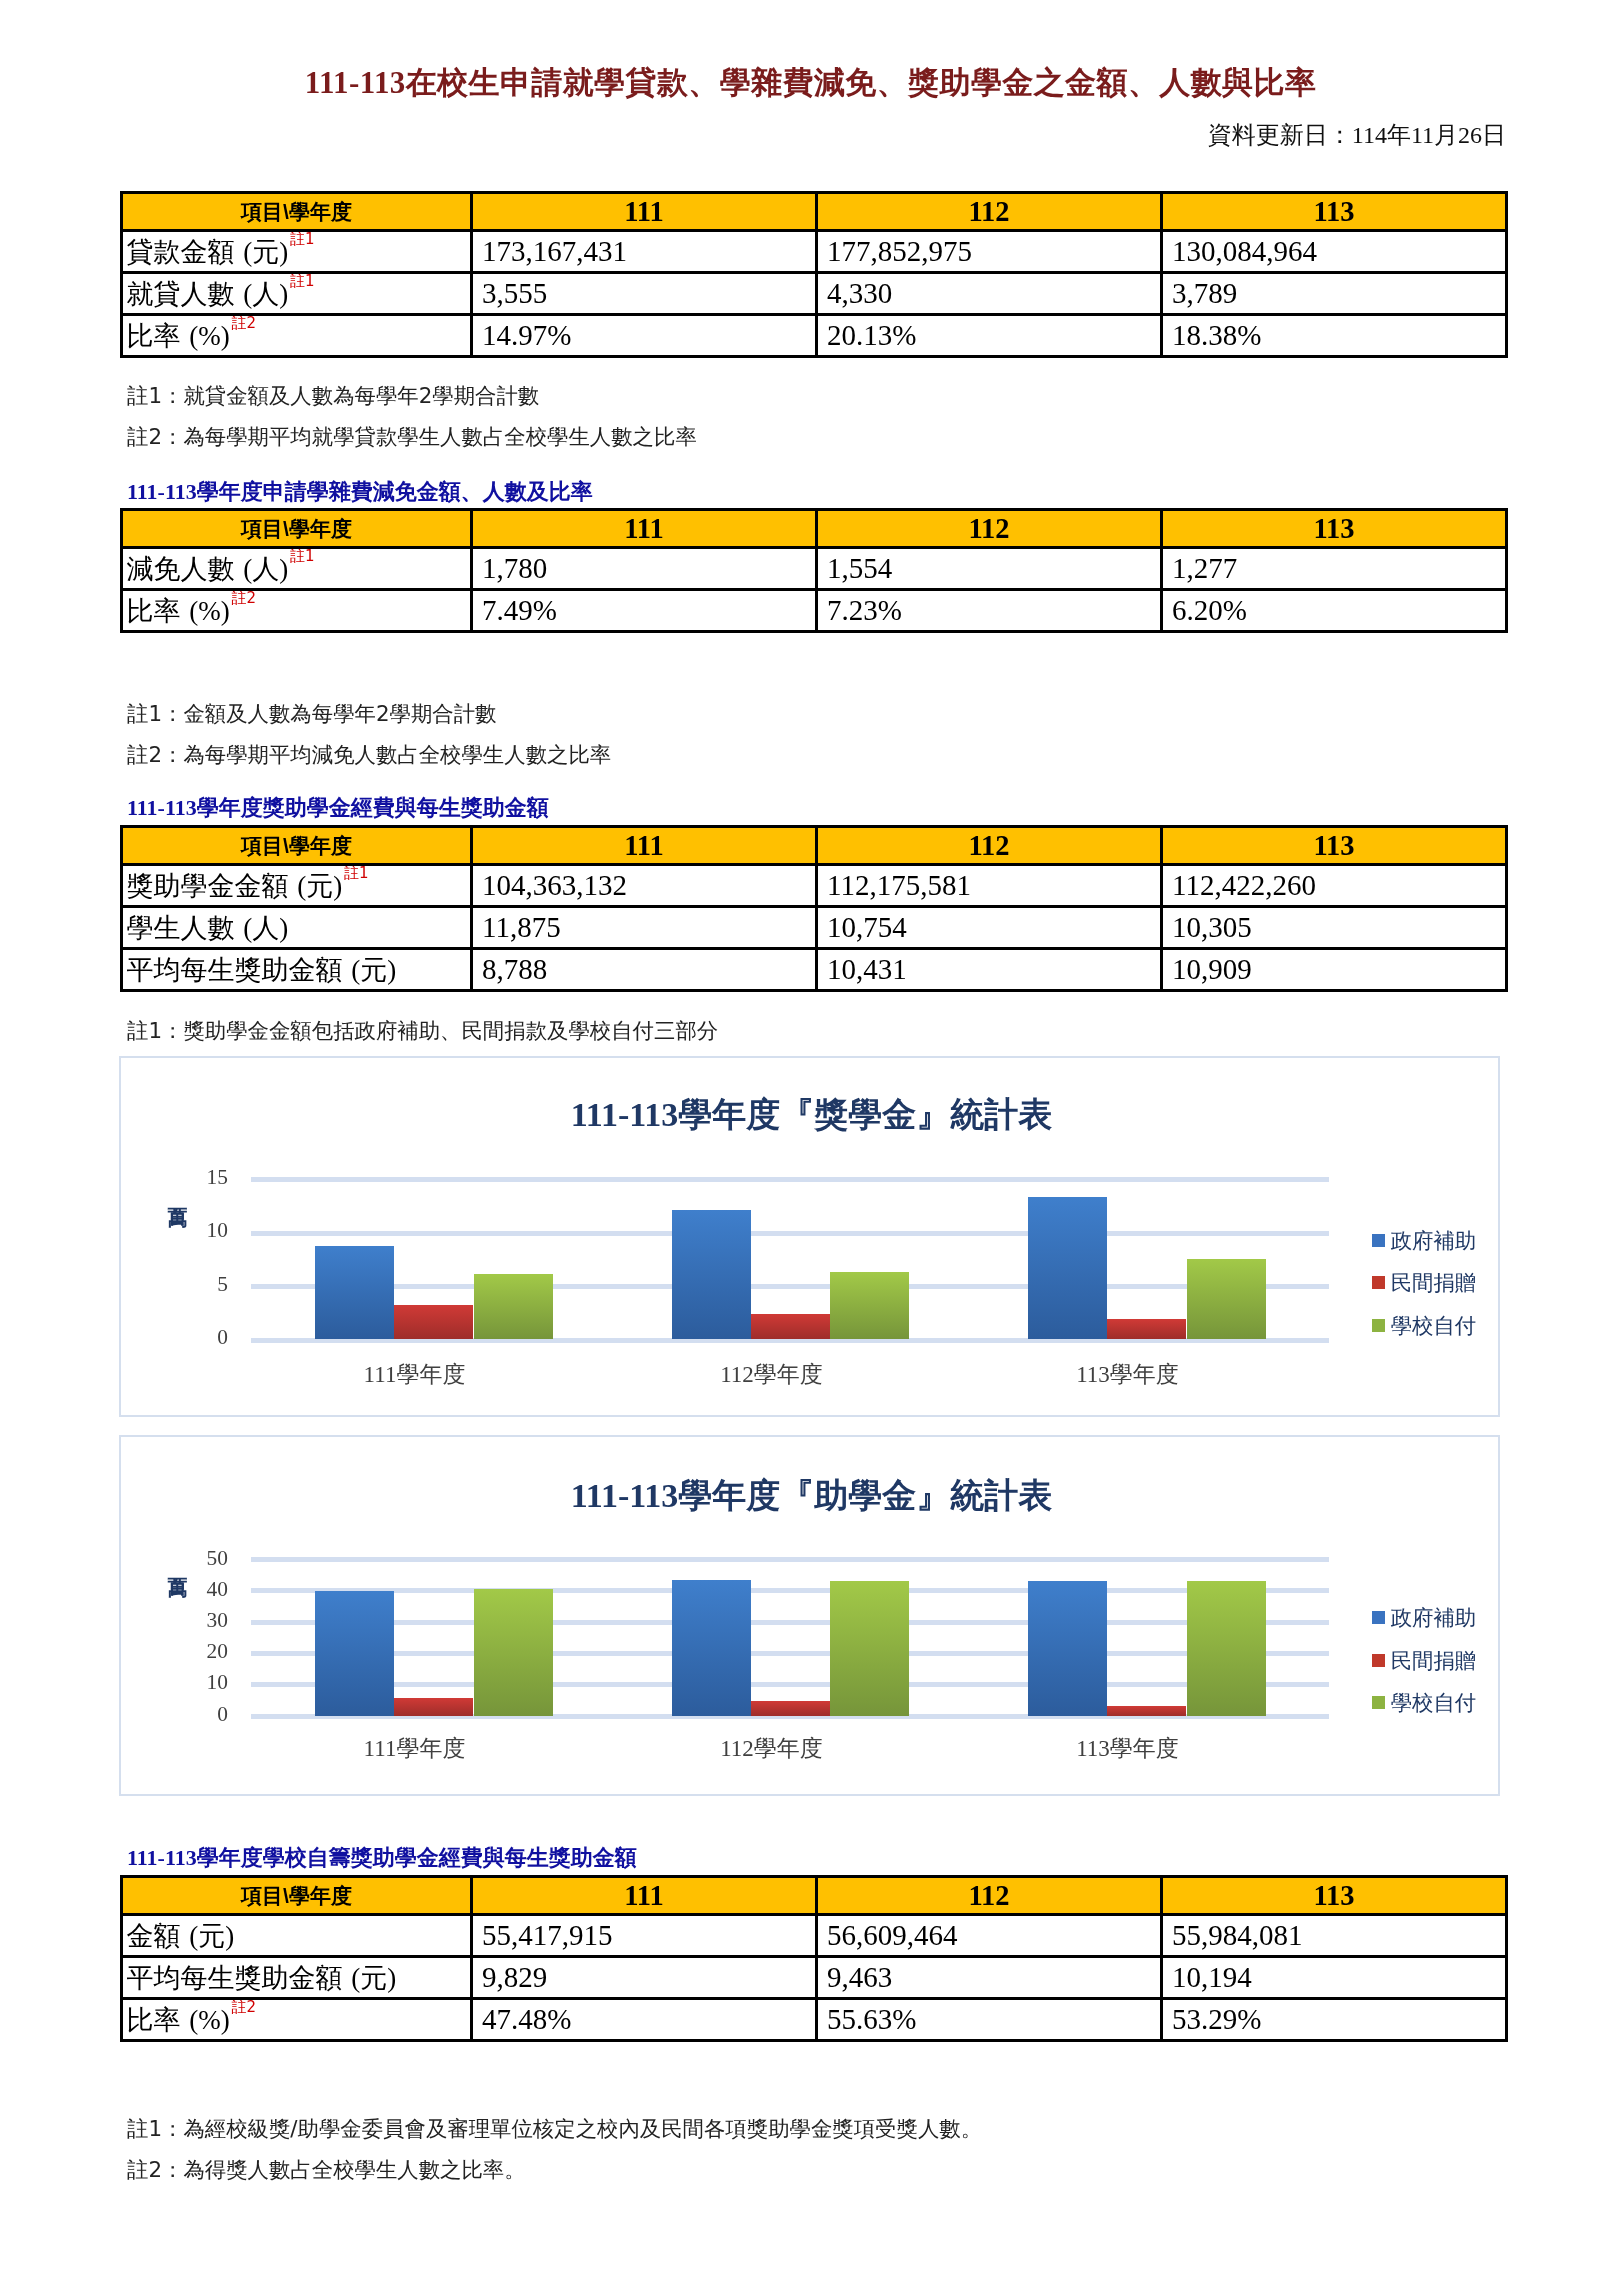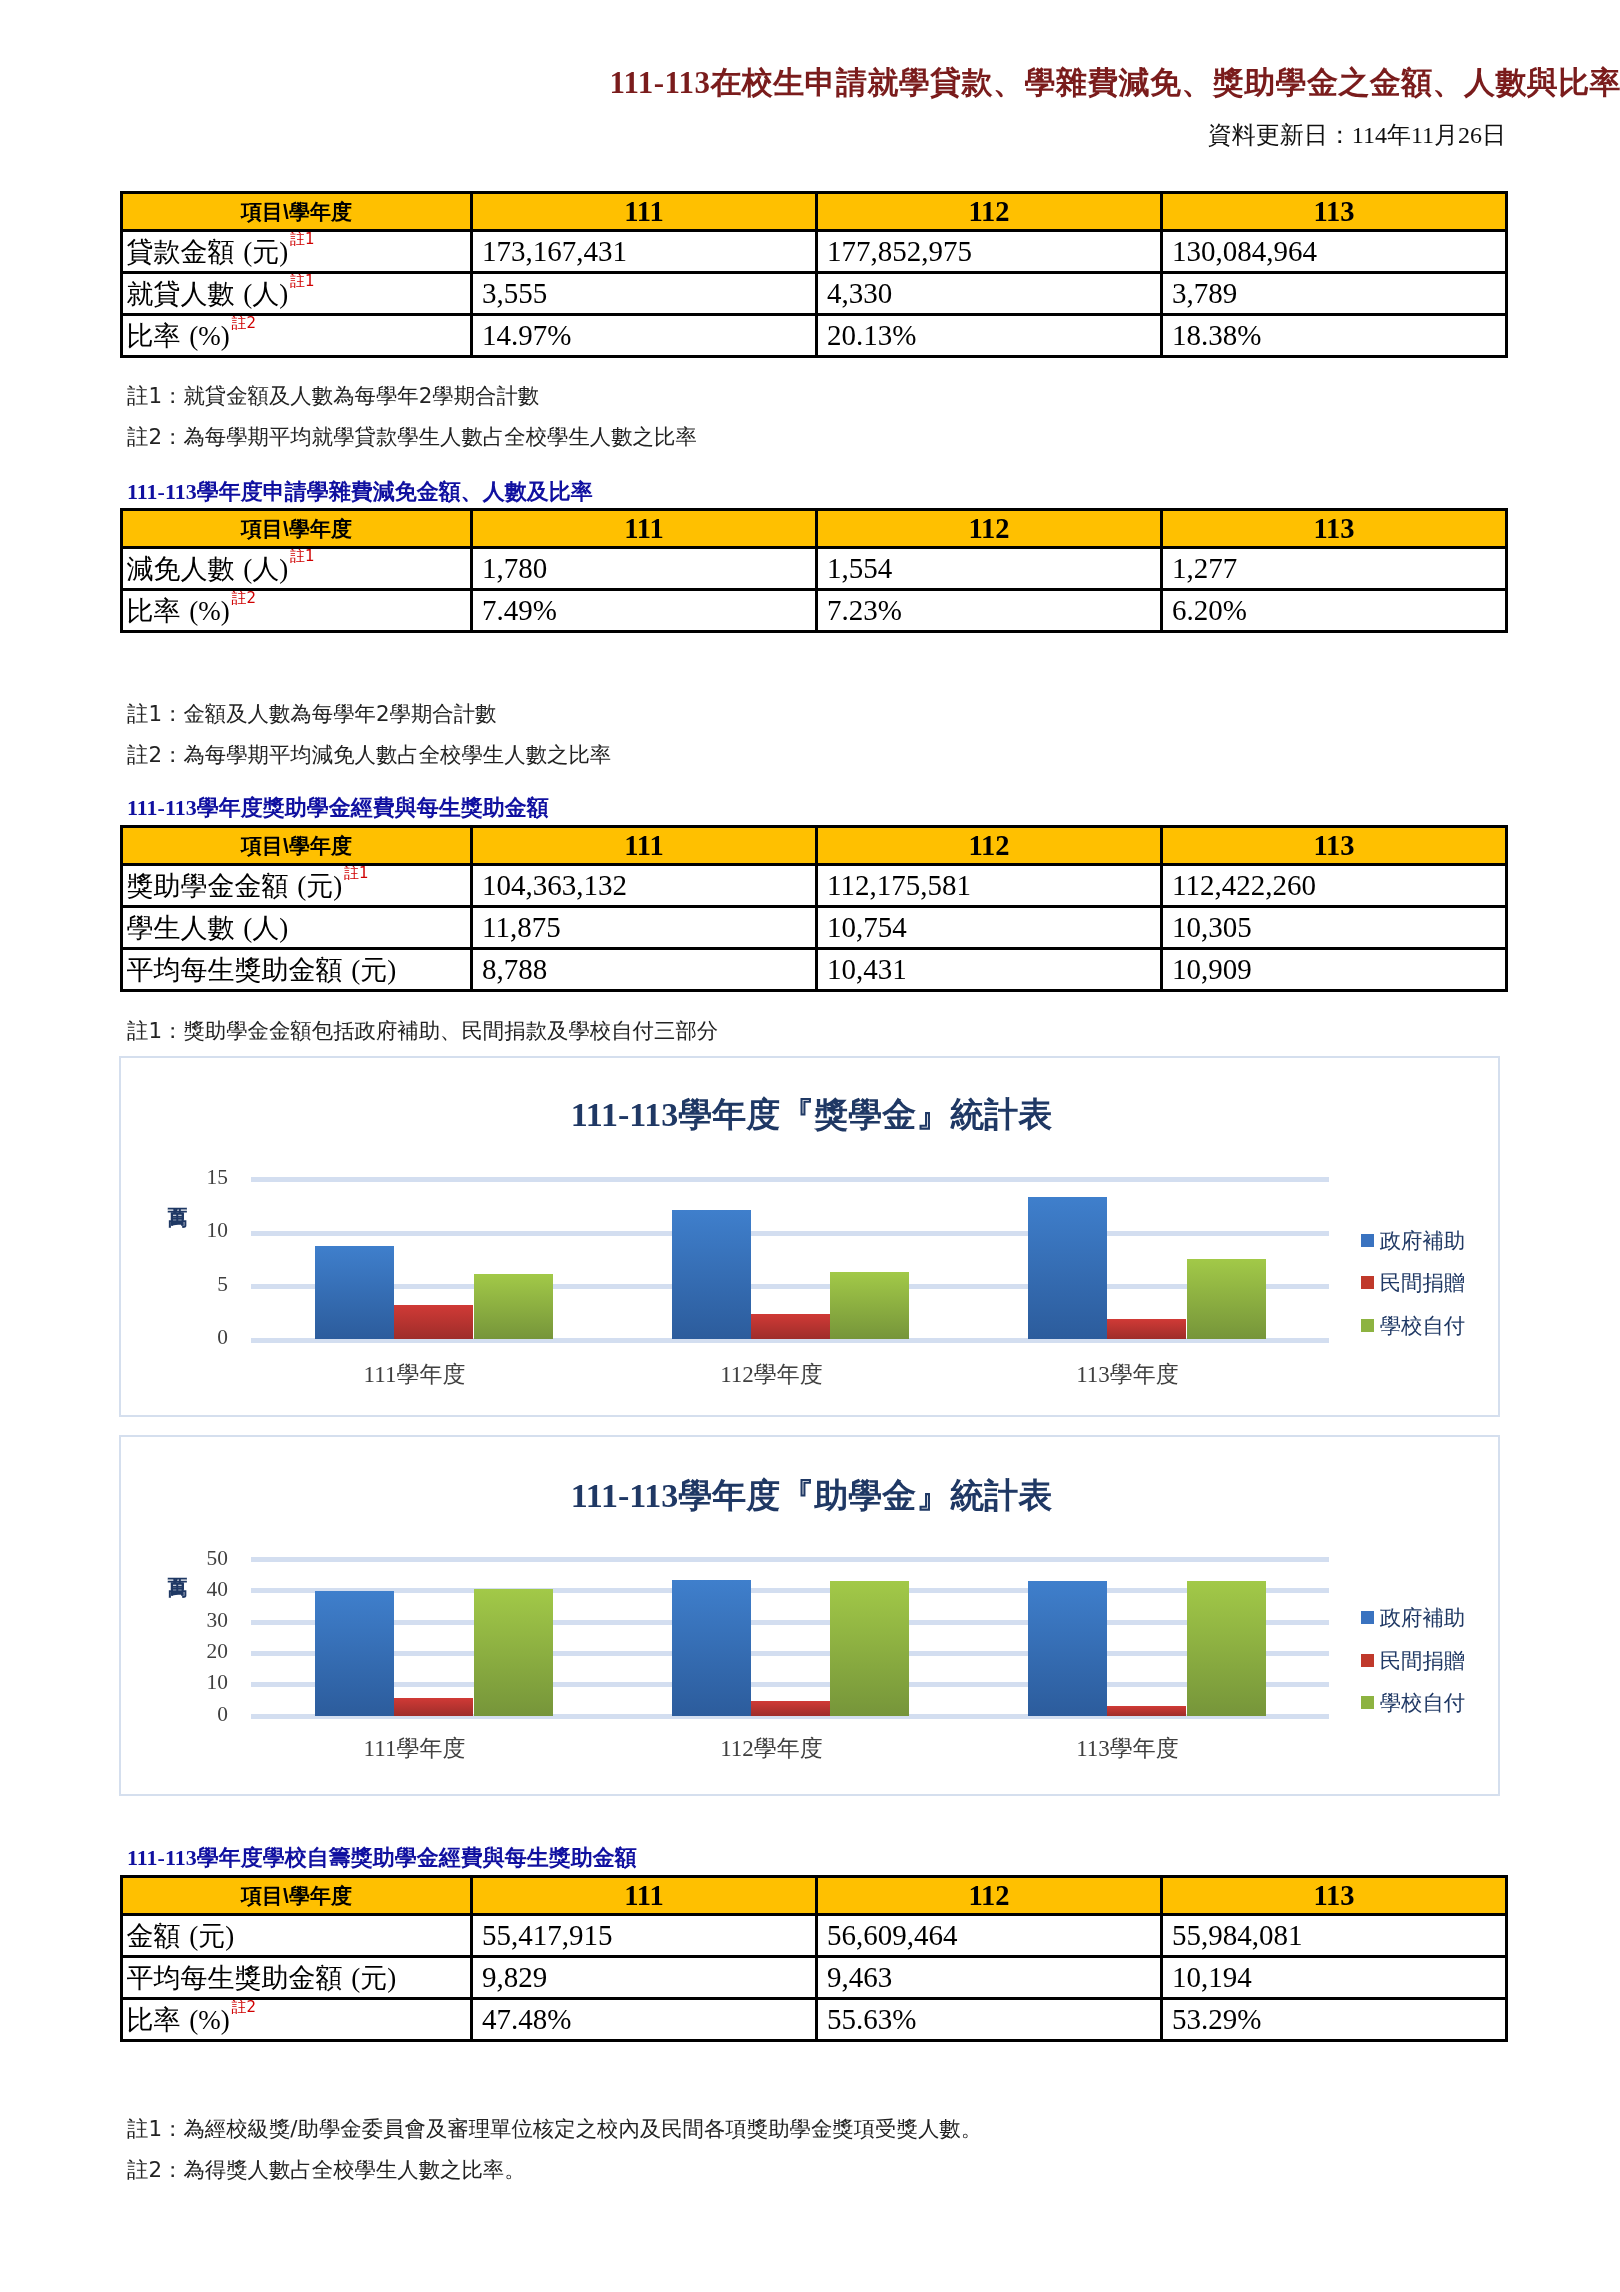--- a/index.html
+++ b/index.html
@@ -1,19 +1,19 @@
 <!DOCTYPE html>
 <html style="font-size:14.3px"><head>
 <meta charset="utf-8">
 <style>
   html, body { margin:0; padding:0; background:#ffffff; }
   body { width:1621px; height:2293px; position:relative; overflow:hidden;
          font-family:"Liberation Serif","DejaVu Serif",serif; color:#000; }
   .abs { position:absolute; }
-  .doc-title { left:0; width:1621px; top:62px; text-align:right; font-size:31px; font-weight:bold;
+  .doc-title { left:0; width:1621px; top:62px; text-align:center; font-size:31px; font-weight:bold;
                color:#7a1c1c; letter-spacing:0.4px; }
   .update-date { right:115px; top:119px; font-size:24px; color:#111; }
   .section-heading { left:127px; font-size:22px; font-weight:bold; color:#1010a0; }
   table.data { position:absolute; left:120px; width:1386px; border-collapse:collapse; table-layout:fixed; }
   table.data td, table.data th { border:3.6px solid #000; padding:0 9px; height:39px; font-size:29px;
                font-weight:normal; white-space:nowrap; overflow:hidden; }
   table.data th { background:#ffc000; font-weight:bold; text-align:center; height:35px; font-size:28.5px; }
   table.data th.head-label { font-family:Liberation Sans, sans-serif; font-size:21px; }
   table.data td.row-label { text-align:left; font-family:"DejaVu Sans","Liberation Sans",sans-serif; font-size:27px; padding-left:3.6px; }
   table.data td.row-label .unit { font-family:"Liberation Serif",serif; font-size:27px; }
@@ -26,21 +26,21 @@
   .plot { position:absolute; left:130px; width:1078px; }
   .gridline { position:absolute; left:0; width:1078px; height:4.5px; background:#d3def0; }
   .tick { position:absolute; width:45px; text-align:right; font-size:21.4px; color:#404040; }
   .y-unit { position:absolute; font-size:19.6px; font-weight:bold; color:#1f3864; writing-mode:vertical-rl; font-family:"DejaVu Sans",sans-serif; }
   .bar { position:absolute; bottom:0; width:79px; }
   .bar.gov { background:linear-gradient(#3f7fcc,#2c5c9c); }
   .bar.pvt { background:linear-gradient(#d03a36,#9e2d2a); }
   .bar.sch { background:linear-gradient(#a2c948,#76953a); }
   .cat-label { position:absolute; width:267px; text-align:center; font-size:23px; color:#404040; }
   .legend { position:absolute; left:1239px; font-family:"DejaVu Sans",sans-serif; }
-  .legend-item { position:absolute; left:1px; white-space:nowrap; font-size:21.4px; color:#1f3864; }
+  .legend-item { position:absolute; left:12px; white-space:nowrap; font-size:21.4px; color:#1f3864; }
   .legend-swatch { display:inline-block; width:13.4px; height:13.4px; margin-right:5.3px; vertical-align:middle; position:relative; top:-1.8px; }
 </style>
 </head>
 <body>
 
 <div class="abs doc-title">111-113在校生申請就學貸款、學雜費減免、獎助學金之金額、人數與比率</div>
 <div class="abs update-date">資料更新日：114年11月26日</div>
 
 <div class="abs section-heading" style="top:160px;margin-top:44px;">111-113學年度申請就學貸款之金額、人數與比率</div>
 <table class="data" style="top:191px;">

